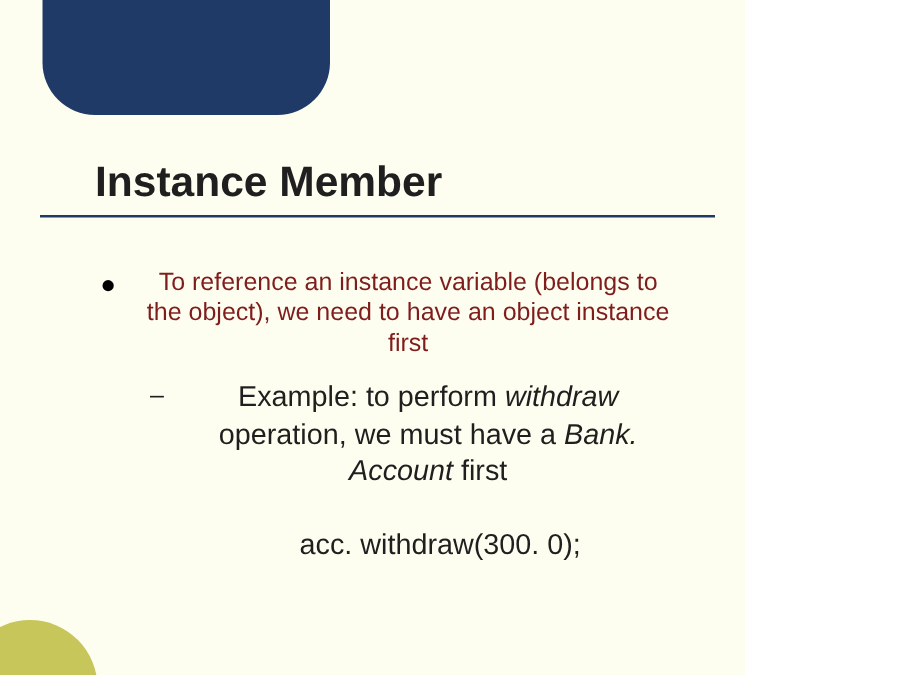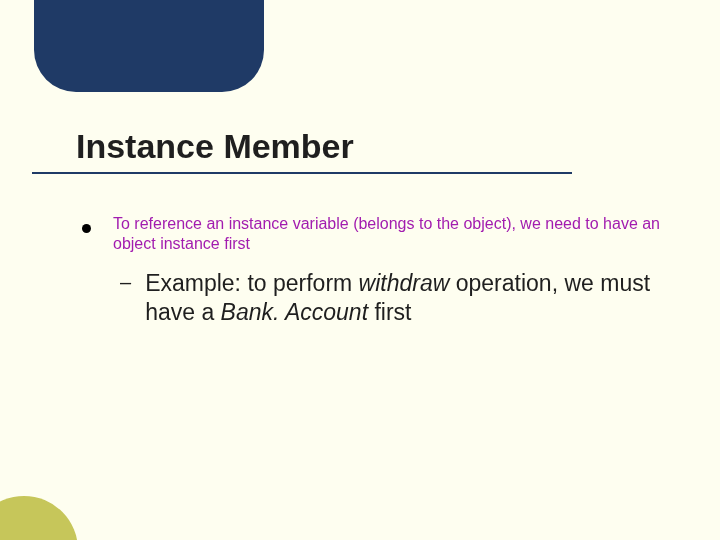--- a/index.html
+++ b/index.html
@@ -5,24 +5,25 @@
   * { margin: 0; padding: 0; box-sizing: border-box; }
   html, body { width: 720px; height: 540px; }
   body {
     background: #ffffff;
     font-family: Arial, Helvetica, sans-serif;
     position: relative;
   }
 
   .slide {
     position: relative;
-    width: 720px;
+    width: 596px;
     height: 540px;
     background: #fefef0;
     overflow: hidden;
+    text-align: center;
   }
 
   
   .navy-tab {
     position: absolute;
     top: 0;
     left: 34px;
     width: 230px;
     height: 92px;
     background: #1f3a66;
@@ -66,22 +67,22 @@
   .bullet-dot {
     width: 9px;
     height: 9px;
     background: #000;
     border-radius: 50%;
     flex-shrink: 0;
     margin-top: 10px;
     margin-right: 22px;
   }
   .bullet-text {
-    color: #a21caf;
-    font-size: 16px;
+    color: #7f1d1d;
+    font-size: 20px;
     line-height: 1.22;
   }
 
   .sub-bullet-row {
     display: flex;
     align-items: flex-start;
     margin-top: 16px;
     margin-left: 38px;
   }
   .sub-dash {
@@ -127,21 +128,21 @@
     <div class="bullet-row">
       <div class="bullet-dot"></div>
       <div class="bullet-text">To reference an instance variable (belongs to the object), we need to have an object instance first</div>
     </div>
 
     <div class="sub-bullet-row">
       <div class="sub-dash">–</div>
       <div class="sub-text">
         <span>Example: to perform </span><span class="italic">withdraw</span><span> operation, we must have a </span><span class="italic">Bank. Account</span><span> first</span><br>
         &nbsp;&nbsp;&nbsp;<br>
-        &nbsp;&nbsp;&nbsp;
+        &nbsp;&nbsp;&nbsp;<span>acc. withdraw(300. 0);</span>
       </div>
     </div>
 
   </div>
 
   <div class="olive-circle"></div>
 
 </div>
 
 </body></html>

